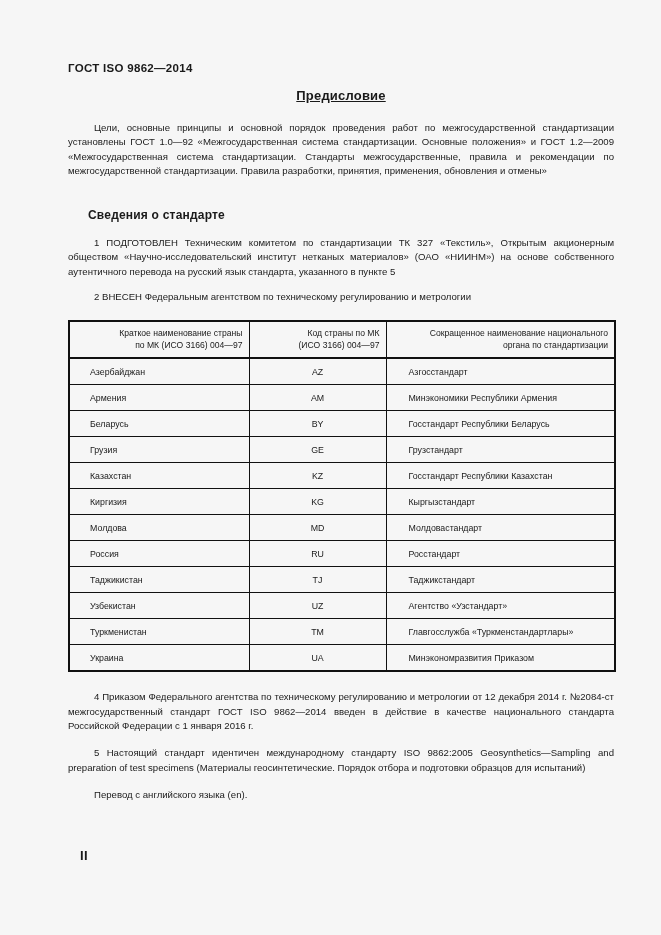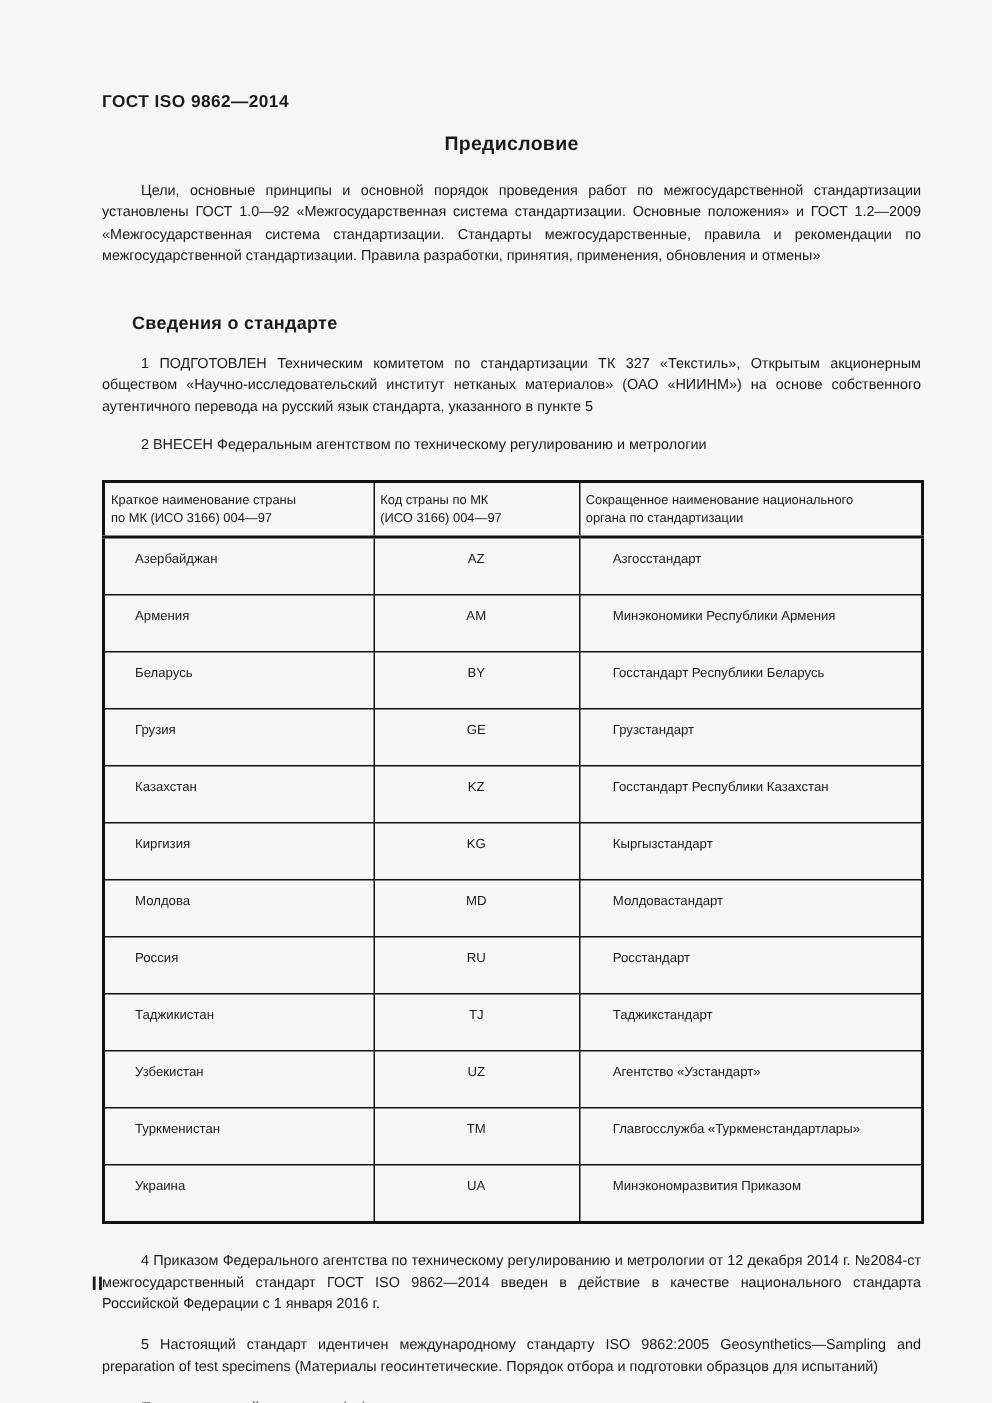--- a/index.html
+++ b/index.html
@@ -34,20 +34,21 @@
     left: 68px;
     top: 88px;
     width: 546px;
   }
   h1.title {
     font-size: 13px;
     font-weight: bold;
     text-align: center;
     margin: 0 0 18px 0;
     letter-spacing: 0.2px;
+    text-decoration: underline;
   }
   h2.subtitle {
     font-size: 12px;
     font-weight: bold;
     margin: 30px 0 14px 20px;
     letter-spacing: 0.2px;
   }
   p.para {
     font-size: 9.6px;
     line-height: 14.3px;
@@ -68,48 +69,48 @@
     border: 2px solid #111;
     background: #f6f6f6;
   }
   .vote-table col.c1 { width: 180px; }
   .vote-table col.c2 { width: 137px; }
   .vote-table col.c3 { width: 229px; }
   .vote-table th {
     font-size: 8.6px;
     font-weight: normal;
     line-height: 12px;
-    text-align: left;
+    text-align: right;
     padding: 5px 6px 6px 4px;
     border-right: 1px solid #111;
     border-bottom: 2px solid #111;
     vertical-align: middle;
   }
   .vote-table th:last-child { border-right: none; }
   .vote-table td {
     font-size: 8.8px;
     line-height: 12px;
     height: 25px;
-    padding: 0 6px 12px 6px;
+    padding: 0 6px 0 6px;
     border-right: 1px solid #111;
     border-bottom: 1px solid #111;
     vertical-align: middle;
   }
   .vote-table td:last-child { border-right: none; }
   .vote-table tr:last-child td { border-bottom: none; }
   .vote-table td.country { text-align: left; padding-left: 20px; }
   .vote-table td.code { text-align: center; }
   .vote-table td.body { text-align: left; padding-left: 22px; }
   .bottom-block {
     margin-top: 18px;
   }
   .bottom-block p.para { margin-bottom: 13px; }
   .page-num {
     position: absolute;
-    left: 61px;
+    left: 80px;
     top: 848px;
     font-size: 13px;
     font-weight: bold;
     letter-spacing: 0.5px;
   }
 </style>
 </head>
 <body>
 
 <div class="page">

